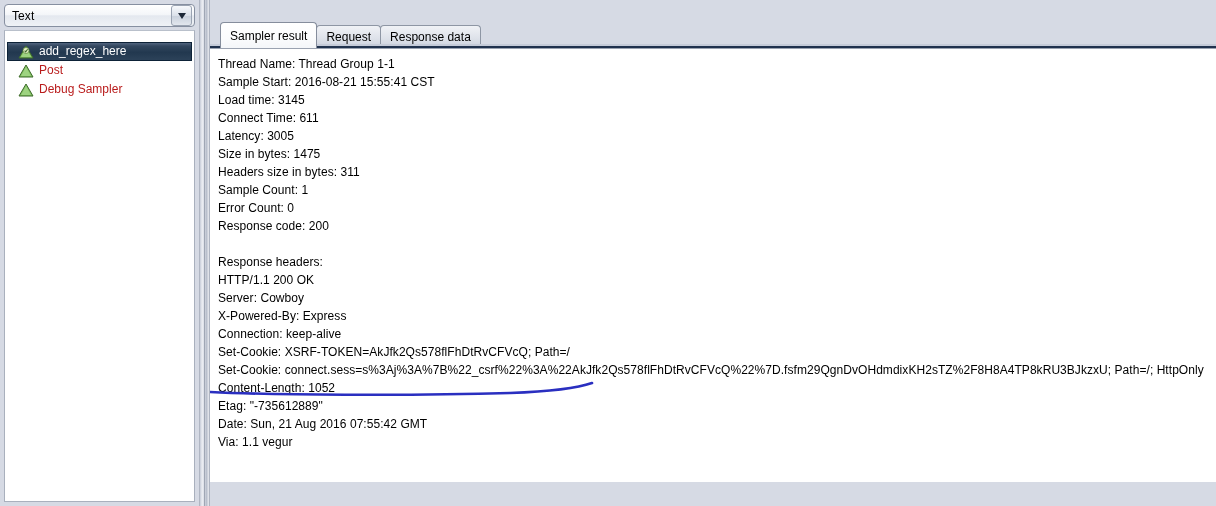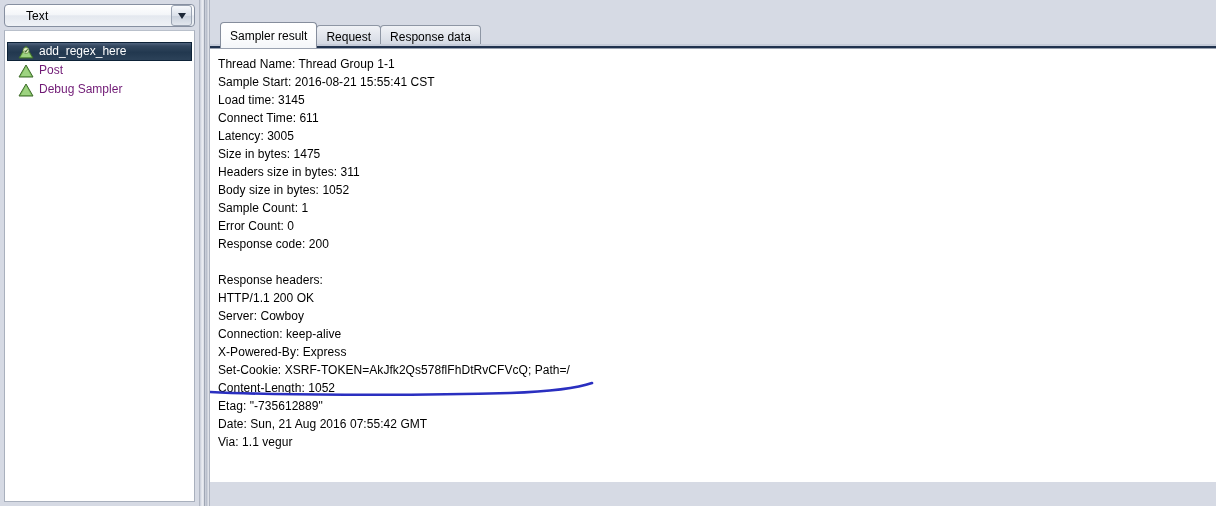--- a/index.html
+++ b/index.html
@@ -43,21 +43,21 @@
     border: 1px solid #868fa0;
     border-radius: 4px;
     background: linear-gradient(180deg,#ffffff 0%,#f4f6f9 45%,#e4e8ef 52%,#eff2f6 100%);
     box-shadow: inset 0 1px 0 #ffffff;
     display: flex;
     align-items: center;
   }
   .combo-value {
     font-size: 12px;
     color: #000;
-    padding-left: 21px;
+    padding-left: 7px;
     letter-spacing: 0.1px;
     flex: 1;
     white-space: nowrap;
     overflow: hidden;
   }
   .combo-arrow-btn {
     width: 19px;
     height: 19px;
     margin-right: 2px;
     border: 1px solid #9aa3b2;
@@ -90,21 +90,21 @@
     padding-top: 3px;
     margin-top: 8px;
   }
   .tree-item {
     display: flex;
     align-items: center;
     height: 19px;
     padding-left: 11px;
     margin: 0 2px;
     font-size: 12px;
-    color: #701a75;
+    color: #b91c1c;
     white-space: nowrap;
   }
   .tree-item.selected {
     background: linear-gradient(180deg,#52657f 0%,#33475f 18%,#22384f 55%,#2c4259 100%);
     border: 1px solid #0d2237;
     color: #ffffff;
     height: 17px;
     margin: 0 2px;
     padding-left: 10px;
   }
@@ -318,31 +318,31 @@
 
     <div id="content-area">
       <div id="result-lines">
         <div class="rline">Thread Name: Thread Group 1-1</div>
         <div class="rline">Sample Start: 2016-08-21 15:55:41 CST</div>
         <div class="rline">Load time: 3145</div>
         <div class="rline">Connect Time: 611</div>
         <div class="rline">Latency: 3005</div>
         <div class="rline">Size in bytes: 1475</div>
         <div class="rline">Headers size in bytes: 311</div>
-        <div class="rline">Body size in bytes: 1052</div>
         <div class="rline">Sample Count: 1</div>
         <div class="rline">Error Count: 0</div>
         <div class="rline">Response code: 200</div>
         <div class="rline blank"></div>
         <div class="rline">Response headers:</div>
         <div class="rline">HTTP/1.1 200 OK</div>
         <div class="rline">Server: Cowboy</div>
+        <div class="rline">X-Powered-By: Express</div>
         <div class="rline">Connection: keep-alive</div>
-        <div class="rline">X-Powered-By: Express</div>
         <div class="rline">Set-Cookie: XSRF-TOKEN=AkJfk2Qs578flFhDtRvCFVcQ; Path=/</div>
+        <div class="rline">Set-Cookie: connect.sess=s%3Aj%3A%7B%22_csrf%22%3A%22AkJfk2Qs578flFhDtRvCFVcQ%22%7D.fsfm29QgnDvOHdmdixKH2sTZ%2F8H8A4TP8kRU3BJkzxU; Path=/; HttpOnly</div>
         <div class="rline">Content-Length: 1052</div>
         <div class="rline">Etag: "-735612889"</div>
         <div class="rline">Date: Sun, 21 Aug 2016 07:55:42 GMT</div>
         <div class="rline">Via: 1.1 vegur</div>
 
         <svg id="annotation" viewBox="0 0 390 20" preserveAspectRatio="none">
           <path d="M0,13 C60,16 200,17 300,14 C340,12.5 368,9 382,4" stroke="#2a2fc0" stroke-width="2.6" fill="none" stroke-linecap="round"></path>
         </svg>
       </div>
     </div>

